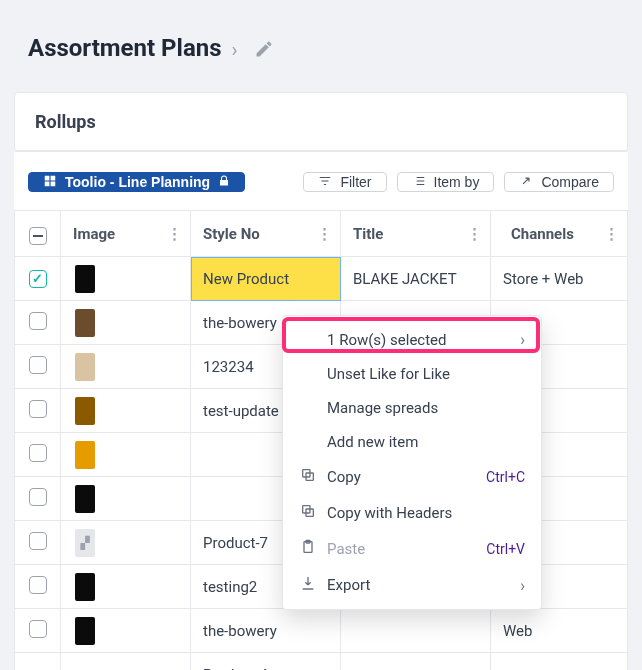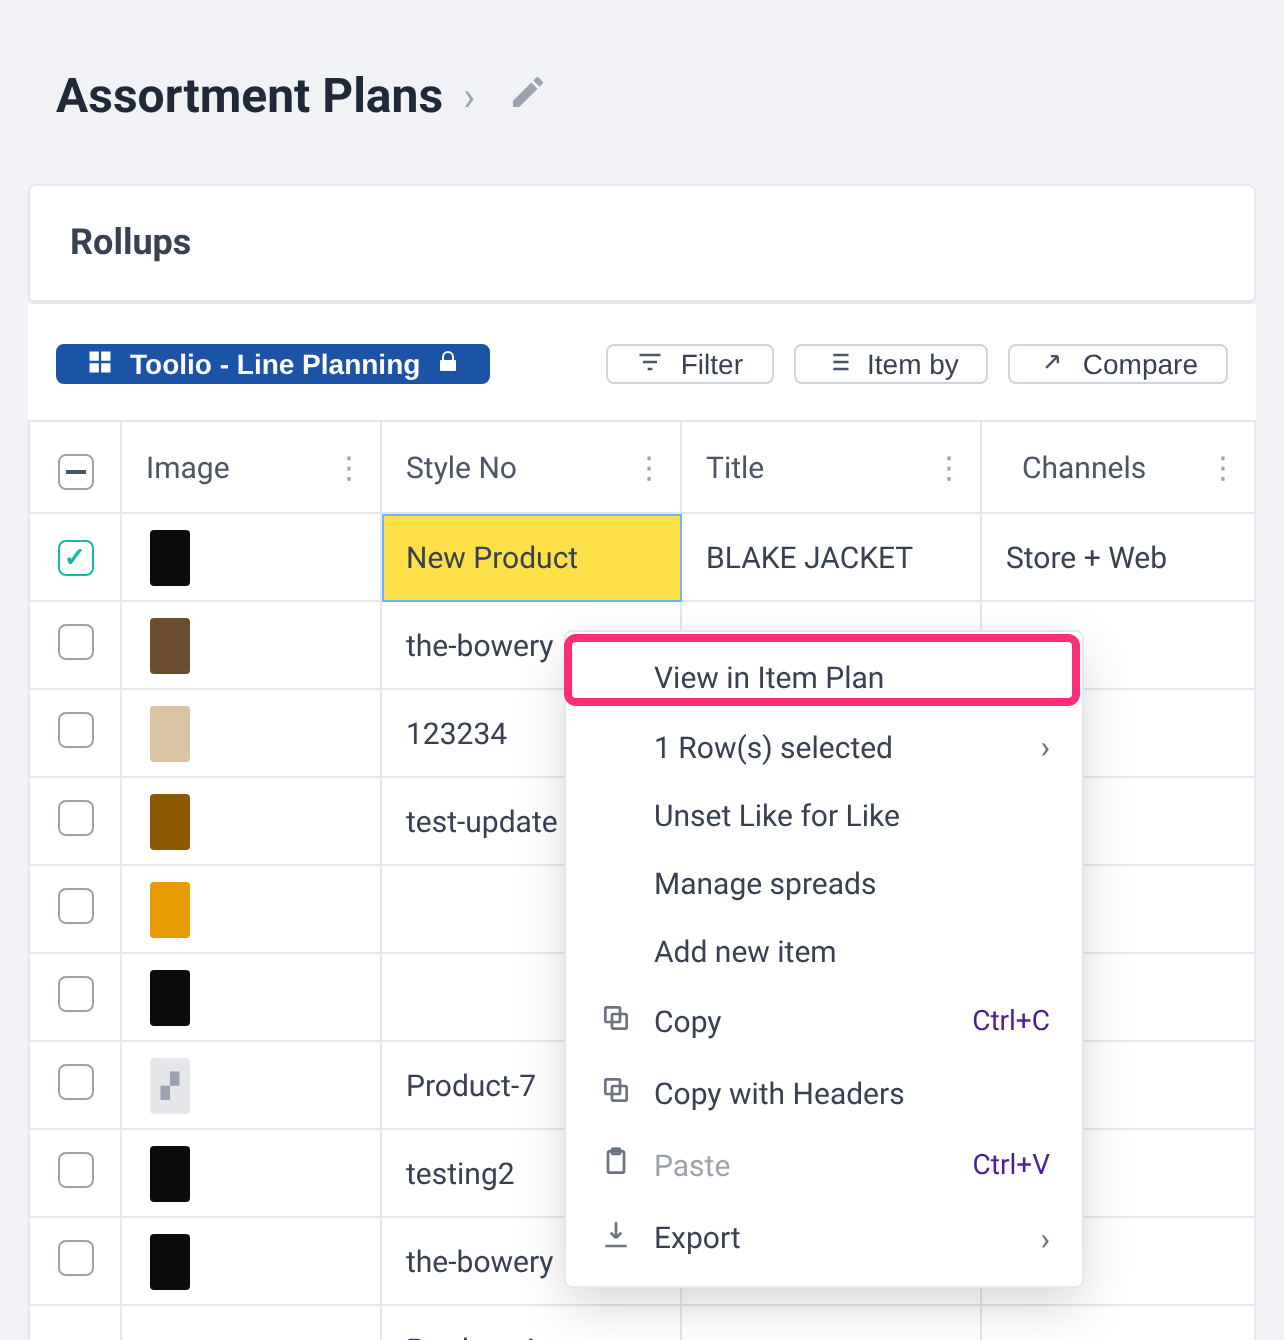--- a/index.html
+++ b/index.html
@@ -9,21 +9,21 @@
     background: #f0f2f5;
     color: #1f2937;
     font-size: 14px;
     width: 642px;
     height: 670px;
     overflow: hidden;
   }
   .header {
     padding: 34px 16px 30px 28px;
     display: flex;
-    align-items: center;
+    align-items: flex-end;
     gap: 8px;
   }
   .header .crumb-root {
     font-size: 24px;
     font-weight: 700;
     color: #1f2937;
   }
   .header .chev {
     font-size: 20px;
     color: #9ca3af;
@@ -91,21 +91,21 @@
   th, td {
     border: 1px solid #e5e7eb;
     height: 44px;
     padding: 0 12px;
     text-align: left;
     color: #374151;
     font-size: 15px;
   }
   th {
     height: 46px;
-    font-weight: 400;
+    font-weight: 700;
     color: #4b5563;
     background: #fff;
     position: relative;
   }
   .col-check { width: 46px; text-align: center; padding: 0; }
   .col-image { width: 130px; }
   .col-style { width: 150px; }
   .col-title { width: 150px; }
   .col-channels { width: auto; padding-left: 20px; }
   .kebab {
@@ -364,24 +364,20 @@
           <td></td>
           <td></td>
         </tr>
       </tbody>
   </table>
 </div>
 
 <div class="context-menu" id="cmenu">
     <div class="mrow">
       <span class="micon empty"></span>
-      <span class="mlabel">View in Item Plan</span>
-    </div>
-    <div class="mrow">
-      <span class="micon empty"></span>
       <span class="mlabel">1 Row(s) selected</span>
       <span class="msub">›</span>
     </div>
     <div class="mrow">
       <span class="micon empty"></span>
       <span class="mlabel">Unset Like for Like</span>
     </div>
     <div class="mrow">
       <span class="micon empty"></span>
       <span class="mlabel">Manage spreads</span>

